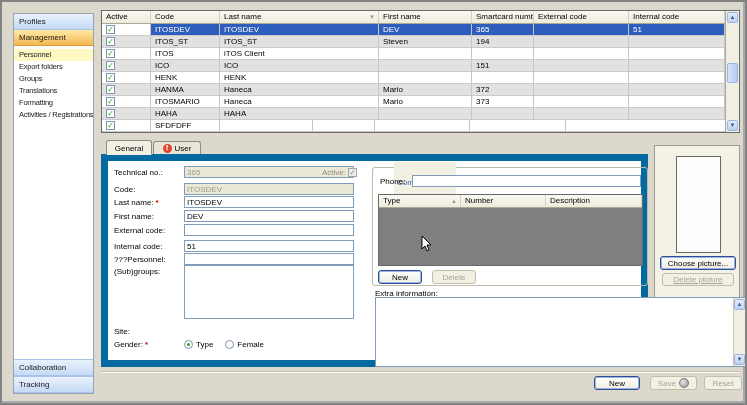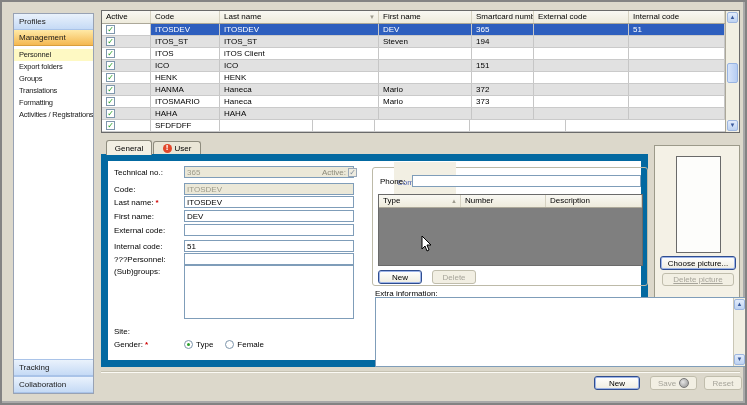--- a/index.html
+++ b/index.html
@@ -102,22 +102,22 @@
     <div class="side-header orange">Management</div>
     <div class="side-items">
         <div class="side-item active">Personnel</div>
         <div class="side-item">Export folders</div>
         <div class="side-item">Groups</div>
         <div class="side-item">Translations</div>
         <div class="side-item">Formatting</div>
         <div class="side-item">Activities / Registrations</div>
       </div>
     <div class="side-spacer"></div>
+    <div class="side-header bottom">Collaboration</div>
     <div class="side-header bottom">Tracking</div>
-    <div class="side-header bottom">Collaboration</div>
   </div>
 
   <div class="grid-panel">
     <div class="grid-body">
       <div class="grid-hrow">
           <div class="grid-hcell" style="width: 49px;">Active</div>
           <div class="grid-hcell" style="width: 69px;">Code</div>
           <div class="grid-hcell" style="width: 159px;">Last name<span class="sort">▼</span></div>
           <div class="grid-hcell" style="width: 93px;">First name</div>
           <div class="grid-hcell" style="width: 62px;">Smartcard number</div>

